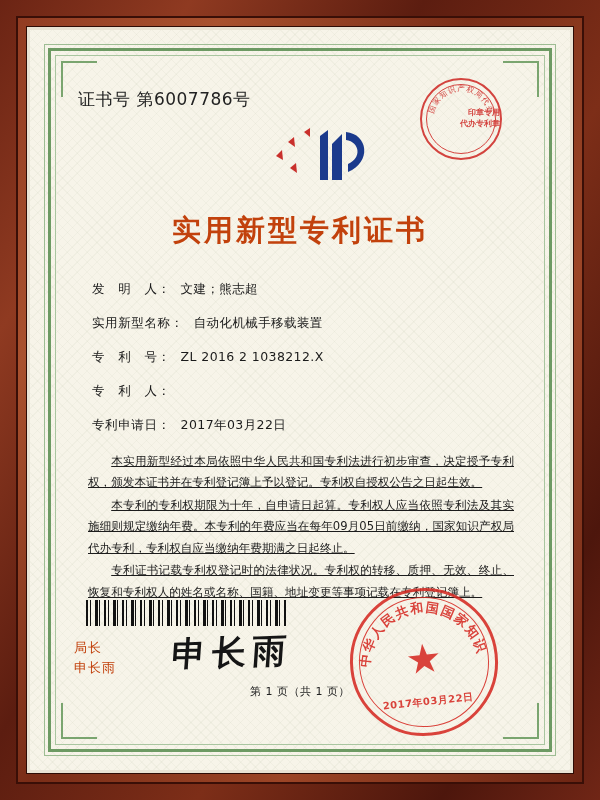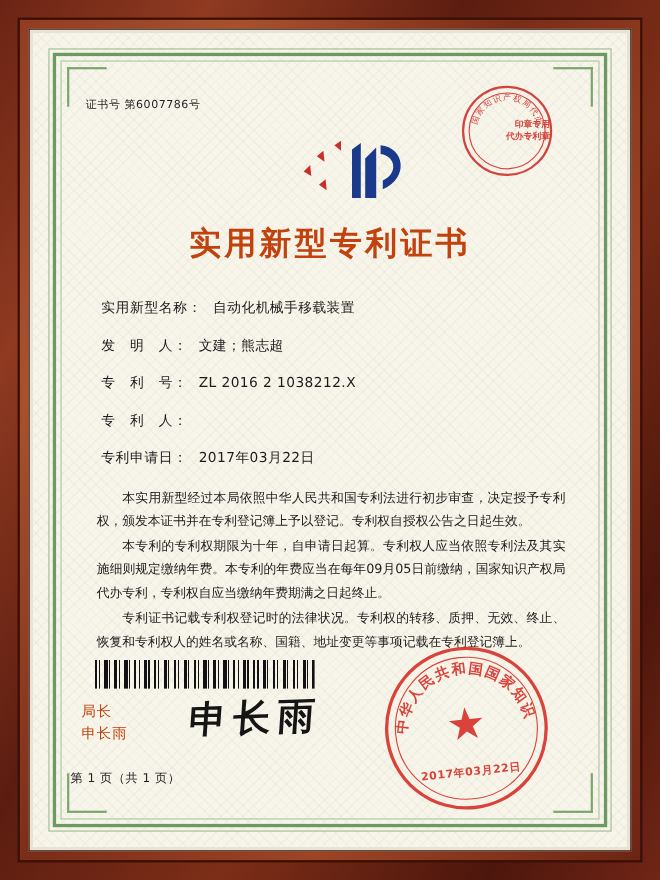--- a/index.html
+++ b/index.html
@@ -87,21 +87,21 @@
 
   
   .content {
     position: absolute;
     left: 48px; top: 58px;
     width: 444px;
     color: #1b1b1b;
   }
 
   .cert-no {
-    font-size: 10px;
+    font-size: 17px;
     letter-spacing: 0.5px;
     color: #222;
     margin-bottom: 2px;
   }
 
   
   .logo {
     position: absolute;
     left: 190px; top: 34px;
     width: 120px; height: 66px;
@@ -138,20 +138,21 @@
     letter-spacing: 0.4px;
   }
 
   .body-text {
     margin-top: 12px;
     padding: 0 8px 0 10px;
     font-size: 11.6px;
     line-height: 1.85;
     text-align: justify;
     color: #1c1c1c;
+    text-decoration: underline;
   }
   .body-text p {
     margin: 0 0 1px 0;
     text-indent: 2em;
   }
 
   
   .barcode {
     position: absolute;
     left: 56px; top: 570px;
@@ -179,25 +180,25 @@
     font-family: "DejaVu Serif", "Liberation Serif", serif;
     font-size: 34px;
     font-weight: bold;
     letter-spacing: 6px;
     color: #151515;
     transform: skewX(-6deg) rotate(-2deg);
   }
 
   .page-no {
     position: absolute;
-    left: 0; right: 0; top: 670px;
+    left: 0; right: 0; top: 654px;
+    text-align: center;
     font-size: 11px;
     color: #222;
     letter-spacing: 0.5px;
-    margin-left: 34px;
   }
 
   
   .seal-small {
     position: absolute;
     left: 390px; top: 48px;
     width: 78px; height: 78px;
     border: 2px solid #d0312d;
     border-radius: 50%;
     color: #d0312d;
@@ -290,26 +291,26 @@
             <polygon points="64,58 64,22 74,12 74,58"></polygon>
           </g>
           <path d="M78 10 C100 12, 104 40, 80 50 L80 42 C94 36, 92 20, 78 18 Z" fill="#1b3a8c"></path>
         </svg>
       </div>
 
       <div class="title">实用新型专利证书</div>
 
       <div class="fields">
         <div class="field-row">
+          <span class="field-label">发　明　人：</span>
+          <span class="field-value">文建；熊志超</span>
+        </div>
+        <div class="field-row">
           <span class="field-label">实用新型名称：</span>
           <span class="field-value">自动化机械手移载装置</span>
-        </div>
-        <div class="field-row">
-          <span class="field-label">发　明　人：</span>
-          <span class="field-value">文建；熊志超</span>
         </div>
         <div class="field-row">
           <span class="field-label">专　利　号：</span>
           <span class="field-value">ZL 2016 2 1038212.X</span>
         </div>
         <div class="field-row">
           <span class="field-label">专　利　人：</span>
         </div>
         <div class="field-row">
           <span class="field-label">专利申请日：</span>

